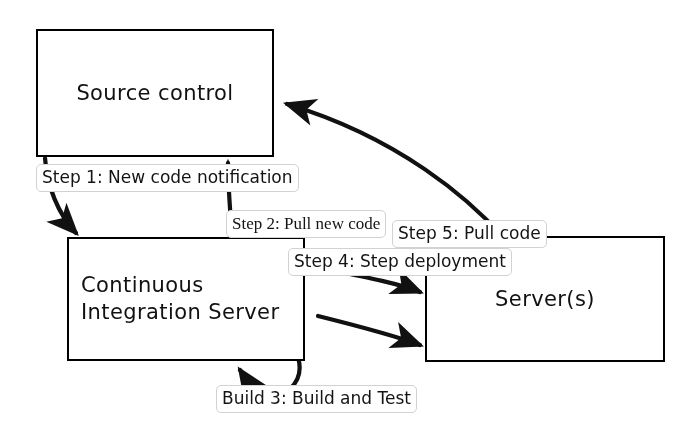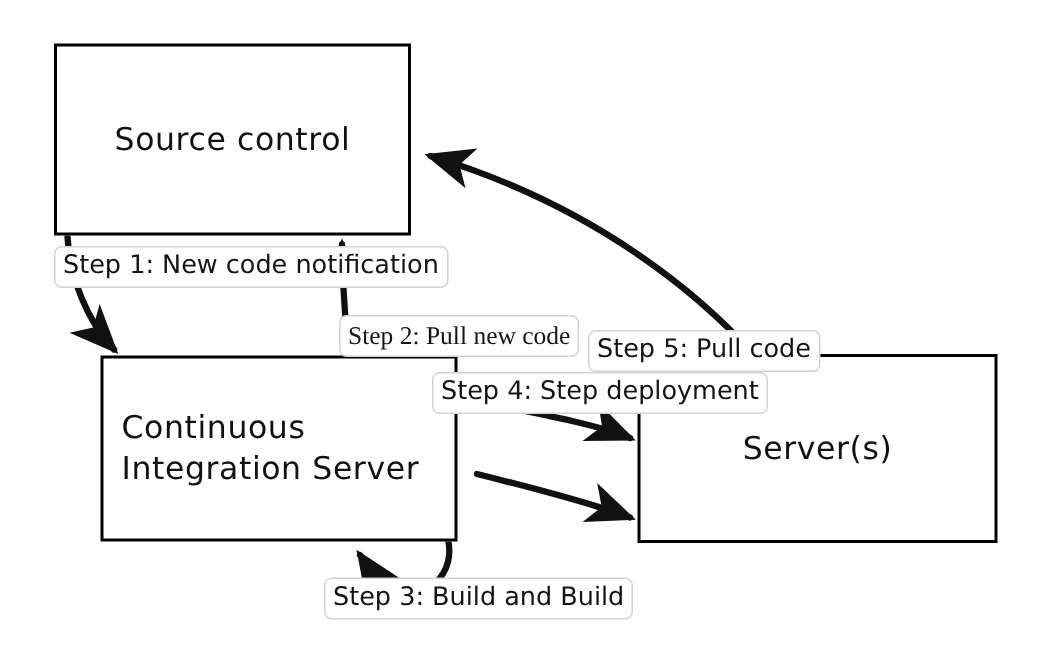--- a/index.html
+++ b/index.html
@@ -125,20 +125,20 @@
   </div>
 
   <div class="node-box" id="node-servers">
     <span class="node-label">Server(s)</span>
   </div>
 
   <div class="edge-label" id="label-step1">Step 1: New code notification</div>
 
   <div class="edge-label" id="label-step2">Step 2: Pull new code</div>
 
-  <div class="edge-label" id="label-step3">Step 3: Build and Build</div>
+  <div class="edge-label" id="label-step3">Build 3: Build and Test</div>
 
   <div class="edge-label" id="label-step4">Step 4: Step deployment</div>
 
   <div class="edge-label" id="label-step5">Step 5: Pull code</div>
 
 
 </div>
 
 </body></html>

